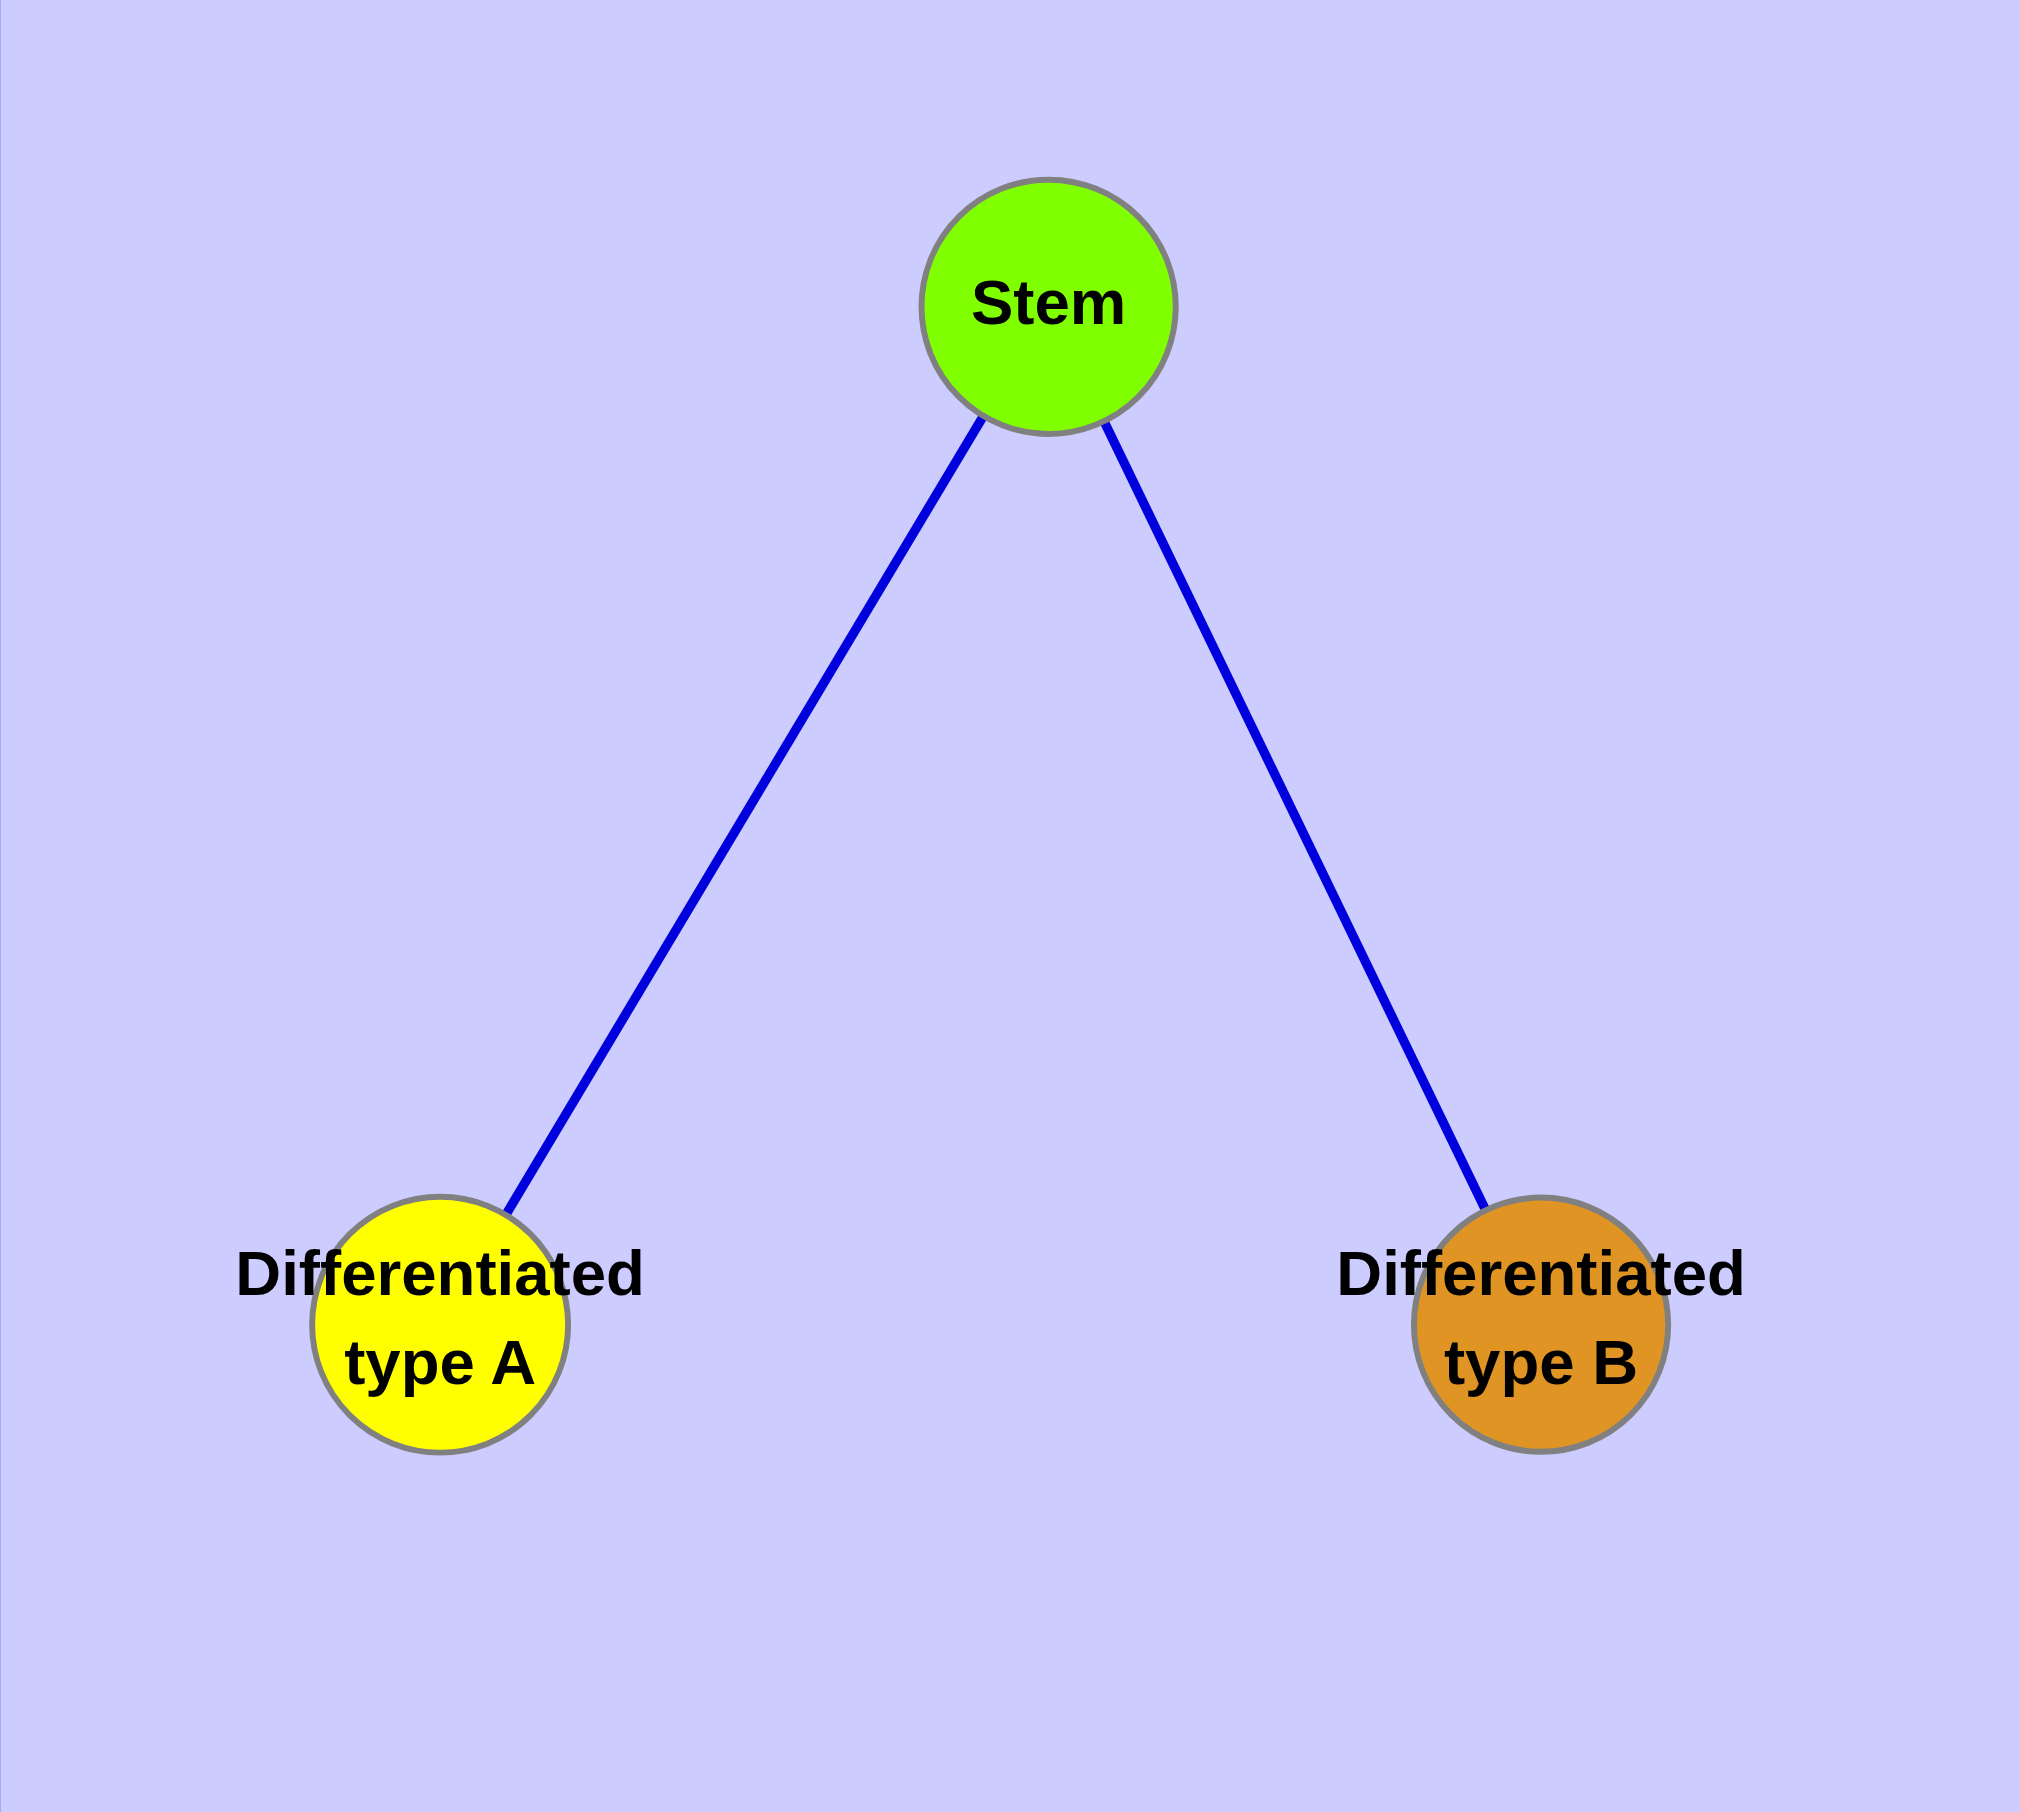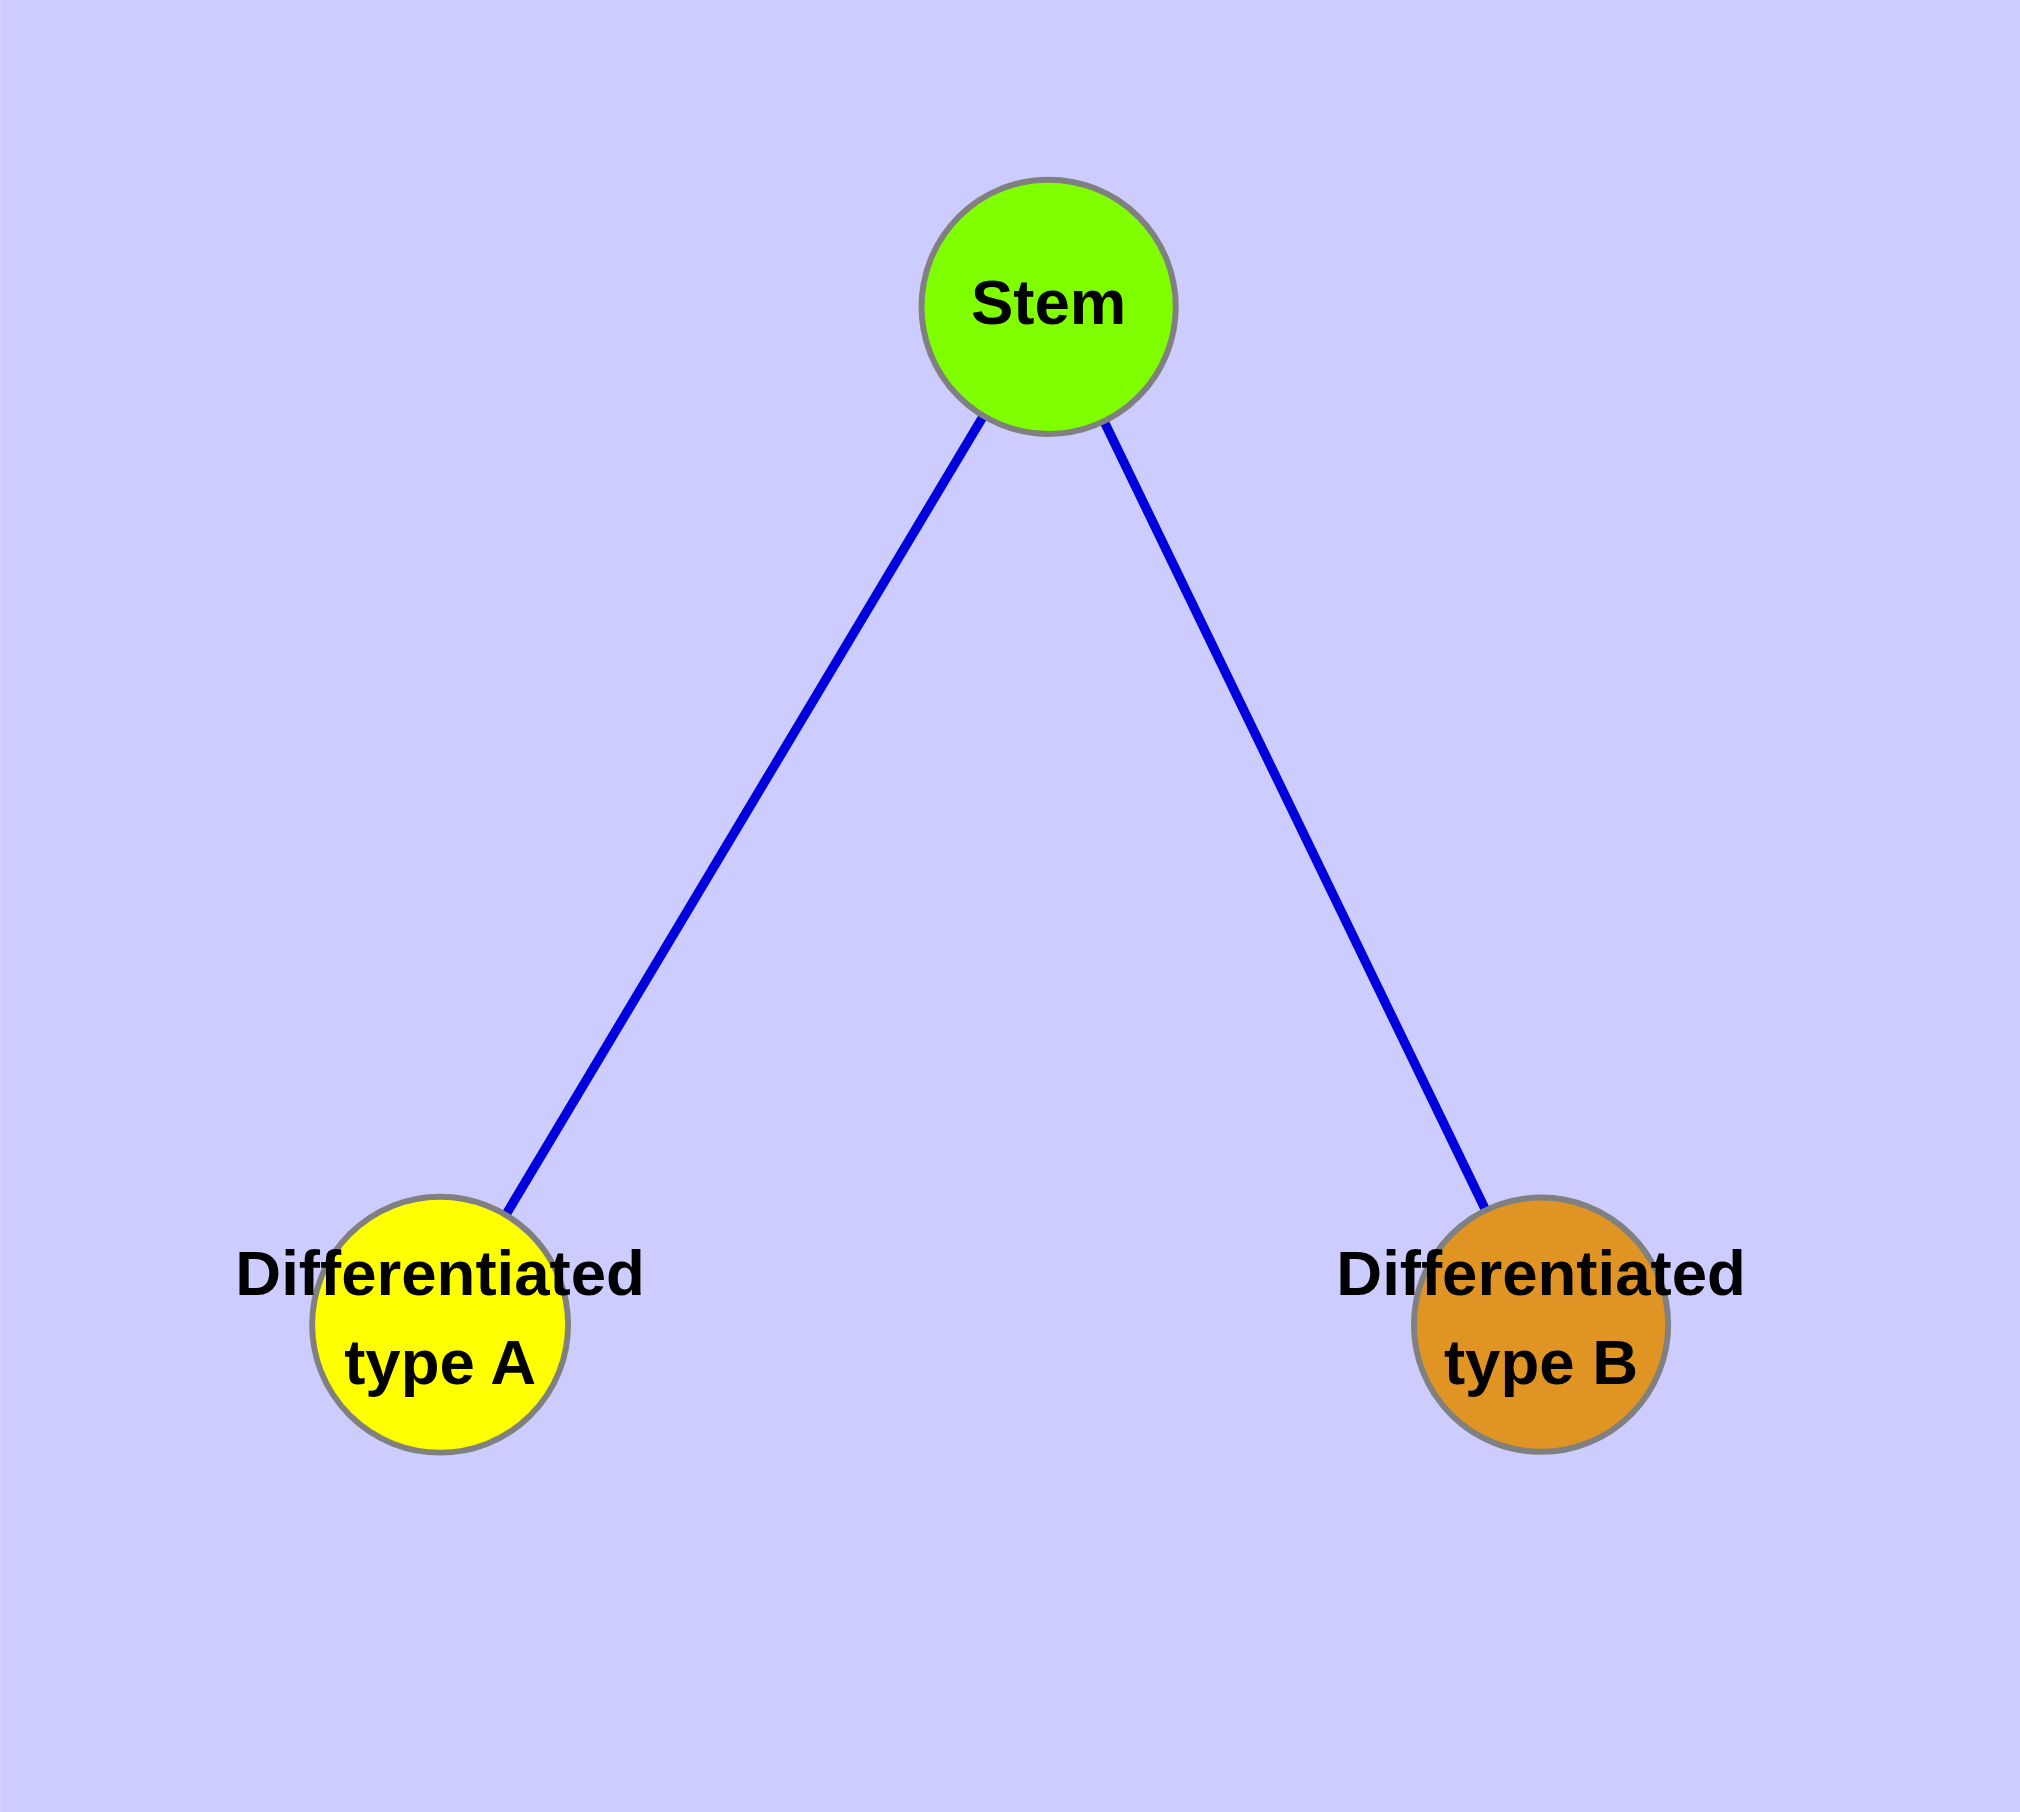--- a/index.html
+++ b/index.html
@@ -40,21 +40,21 @@
     font-size: 75px;
     fill: #000000;
     text-anchor: middle;
     dominant-baseline: middle;
     white-space: pre;
   }
 </style>
 </head>
 <body>
 
-<div id="stage" style="width: 2021px; height: 1812px; background: #e5e5e5; text-align: right;">
+<div id="stage" style="width: 2021px; height: 1812px; background: #1d4ed8; text-align: right;">
   <svg id="graph-svg" viewBox="0 0 2384 2138" xmlns="http://www.w3.org/2000/svg" style="width: 2021px; height: 1812px;">
 
     <rect id="bg-rect" x="0" y="0" width="2384" height="2138" fill="#ccccff"></rect>
 
     <g id="edges-group">
       <line class="edge-line" id="edge-0" x1="1237" y1="362" x2="519" y2="1563" stroke="#0000dd" stroke-width="11"></line>
       <line class="edge-line" id="edge-1" x1="1237" y1="362" x2="1818" y2="1563" stroke="#0000dd" stroke-width="11"></line>
     </g>
 
     <g id="nodes-group">

